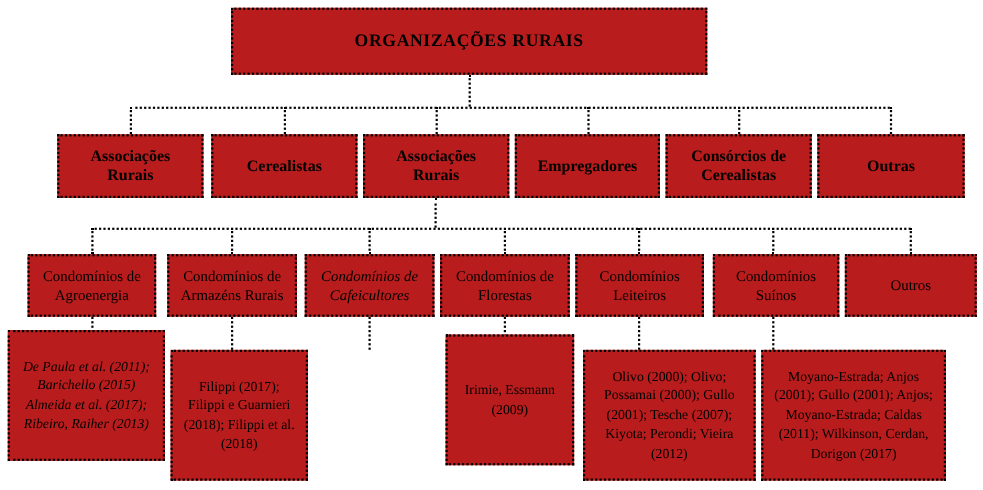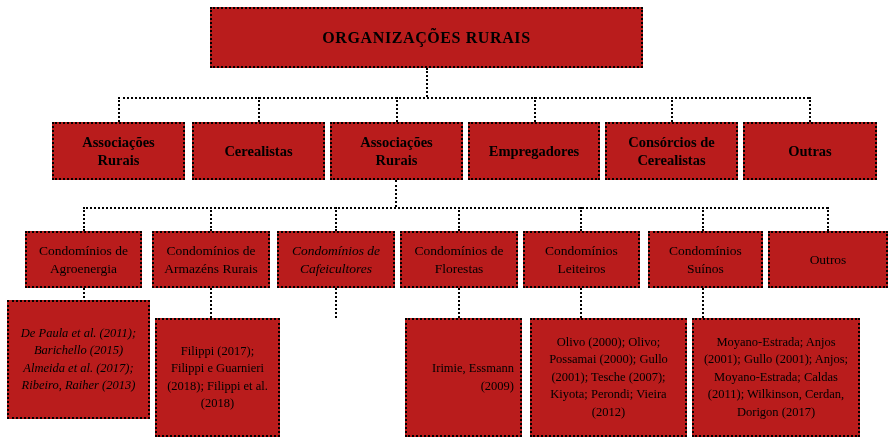--- a/index.html
+++ b/index.html
@@ -64,17 +64,17 @@
 
   <div class="vline" style="left:83px;  top:288px; height:30px;"></div>
   <div class="vline" style="left:210px; top:288px; height:30px;"></div>
   <div class="vline" style="left:335px; top:288px; height:30px;"></div>
   <div class="vline" style="left:458px; top:288px; height:30px;"></div>
   <div class="vline" style="left:580px; top:288px; height:30px;"></div>
   <div class="vline" style="left:702px; top:288px; height:30px;"></div>
 
   <div class="box lvl4" style="left:7px;   top:300px; width:143px; height:119px;font-style:italic;">De Paula et al. (2011); Barichello (2015) Almeida et al. (2017); Ribeiro, Raiher (2013)</div>
   <div class="box lvl4" style="left:155px; top:318px; width:125px; height:119px;text-align:center;">Filippi (2017); Filippi e Guarnieri (2018); Filippi et al. (2018)</div>
-  <div class="box lvl4" style="left:405px; top:318px; width:117px; height:119px;text-align:right;">Irimie, Essmann (2009)</div>
+  <div class="box lvl4" style="left:405px; top:304px; width:117px; height:119px;">Irimie, Essmann (2009)</div>
   <div class="box lvl4" style="left:530px; top:318px; width:157px; height:119px;">Olivo (2000); Olivo; Possamai (2000); Gullo (2001); Tesche (2007); Kiyota; Perondi; Vieira (2012)</div>
   <div class="box lvl4" style="left:692px; top:318px; width:168px; height:119px;">Moyano-Estrada; Anjos (2001); Gullo (2001); Anjos; Moyano-Estrada; Caldas (2011); Wilkinson, Cerdan, Dorigon (2017)</div>
 
 </div>
 
 </body></html>

